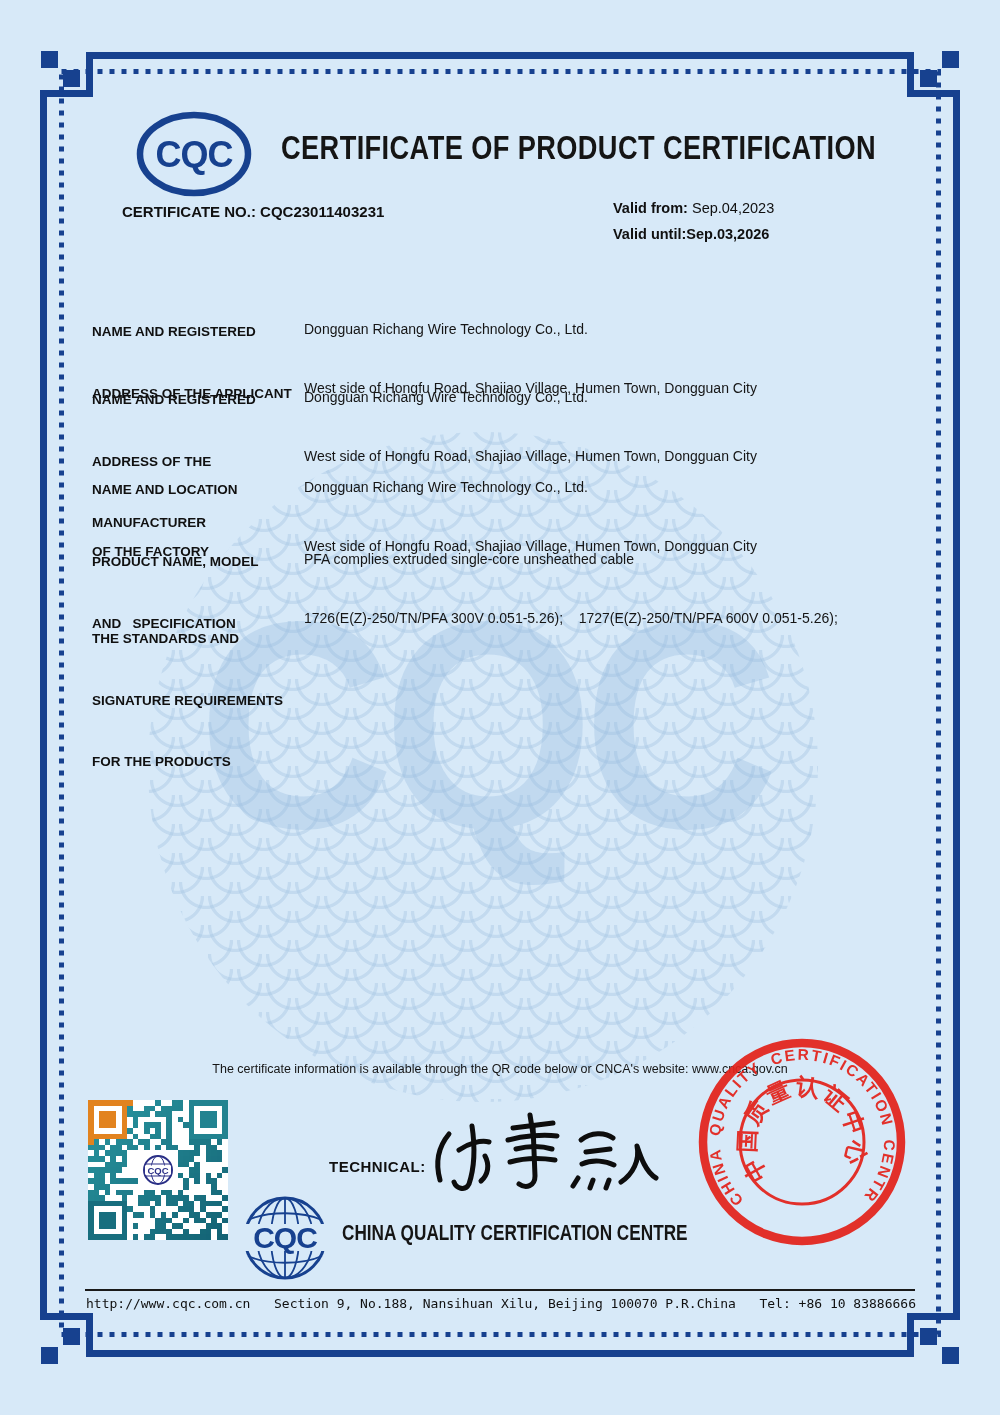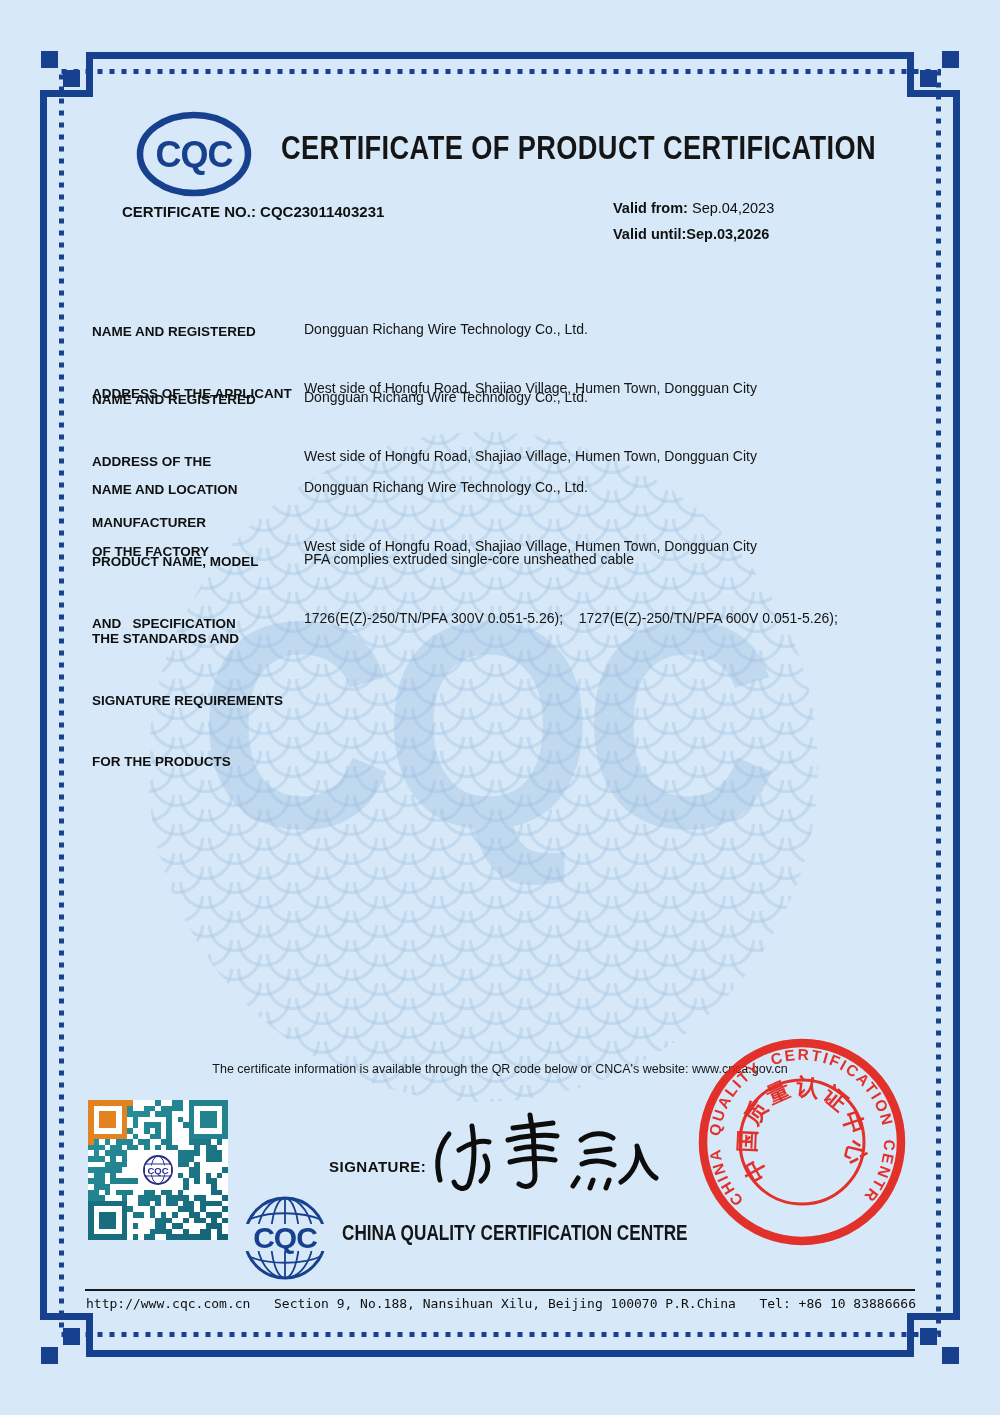--- a/index.html
+++ b/index.html
@@ -487,21 +487,21 @@
       <svg width="34" height="34" viewBox="0 0 34 34">
         <circle cx="17" cy="17" r="14" fill="none" stroke="#2a2f86" stroke-width="2"></circle>
         <ellipse cx="17" cy="17" rx="7" ry="14" fill="none" stroke="#2a2f86" stroke-width="1"></ellipse>
         <path d="M4,11 H30 M4,23 H30" stroke="#2a2f86" stroke-width="1" fill="none"></path>
         <rect x="4" y="12.5" width="26" height="9" fill="#ffffff"></rect>
         <text x="17" y="20.5" text-anchor="middle" font-size="9.5" font-weight="bold" fill="#2a2f86">CQC</text>
       </svg>
     </div>
   </div>
 
-  <div class="sig-label">SIGNATURE:</div>
+  <div class="sig-label">TECHNICAL:</div>
   <svg class="sig-svg" width="235" height="100" viewBox="0 0 235 100">
     <title>谢肇煦</title>
     <g fill="none" stroke="#0d0d0d" stroke-width="5" stroke-linecap="round" stroke-linejoin="round">
       <path d="M24 22 C14 34 10 50 15 68"></path>
       <path d="M34 38 C44 31 56 28 64 30"></path>
       <path d="M47 14 C50 34 50 54 44 72 C40 80 31 76 29 70"></path>
       <path d="M60 44 C65 53 63 63 56 69"></path>
       <path d="M88 16 L128 11"></path>
       <path d="M105 3 L108 22"></path>
       <path d="M83 28 C98 24 118 22 132 24"></path>

